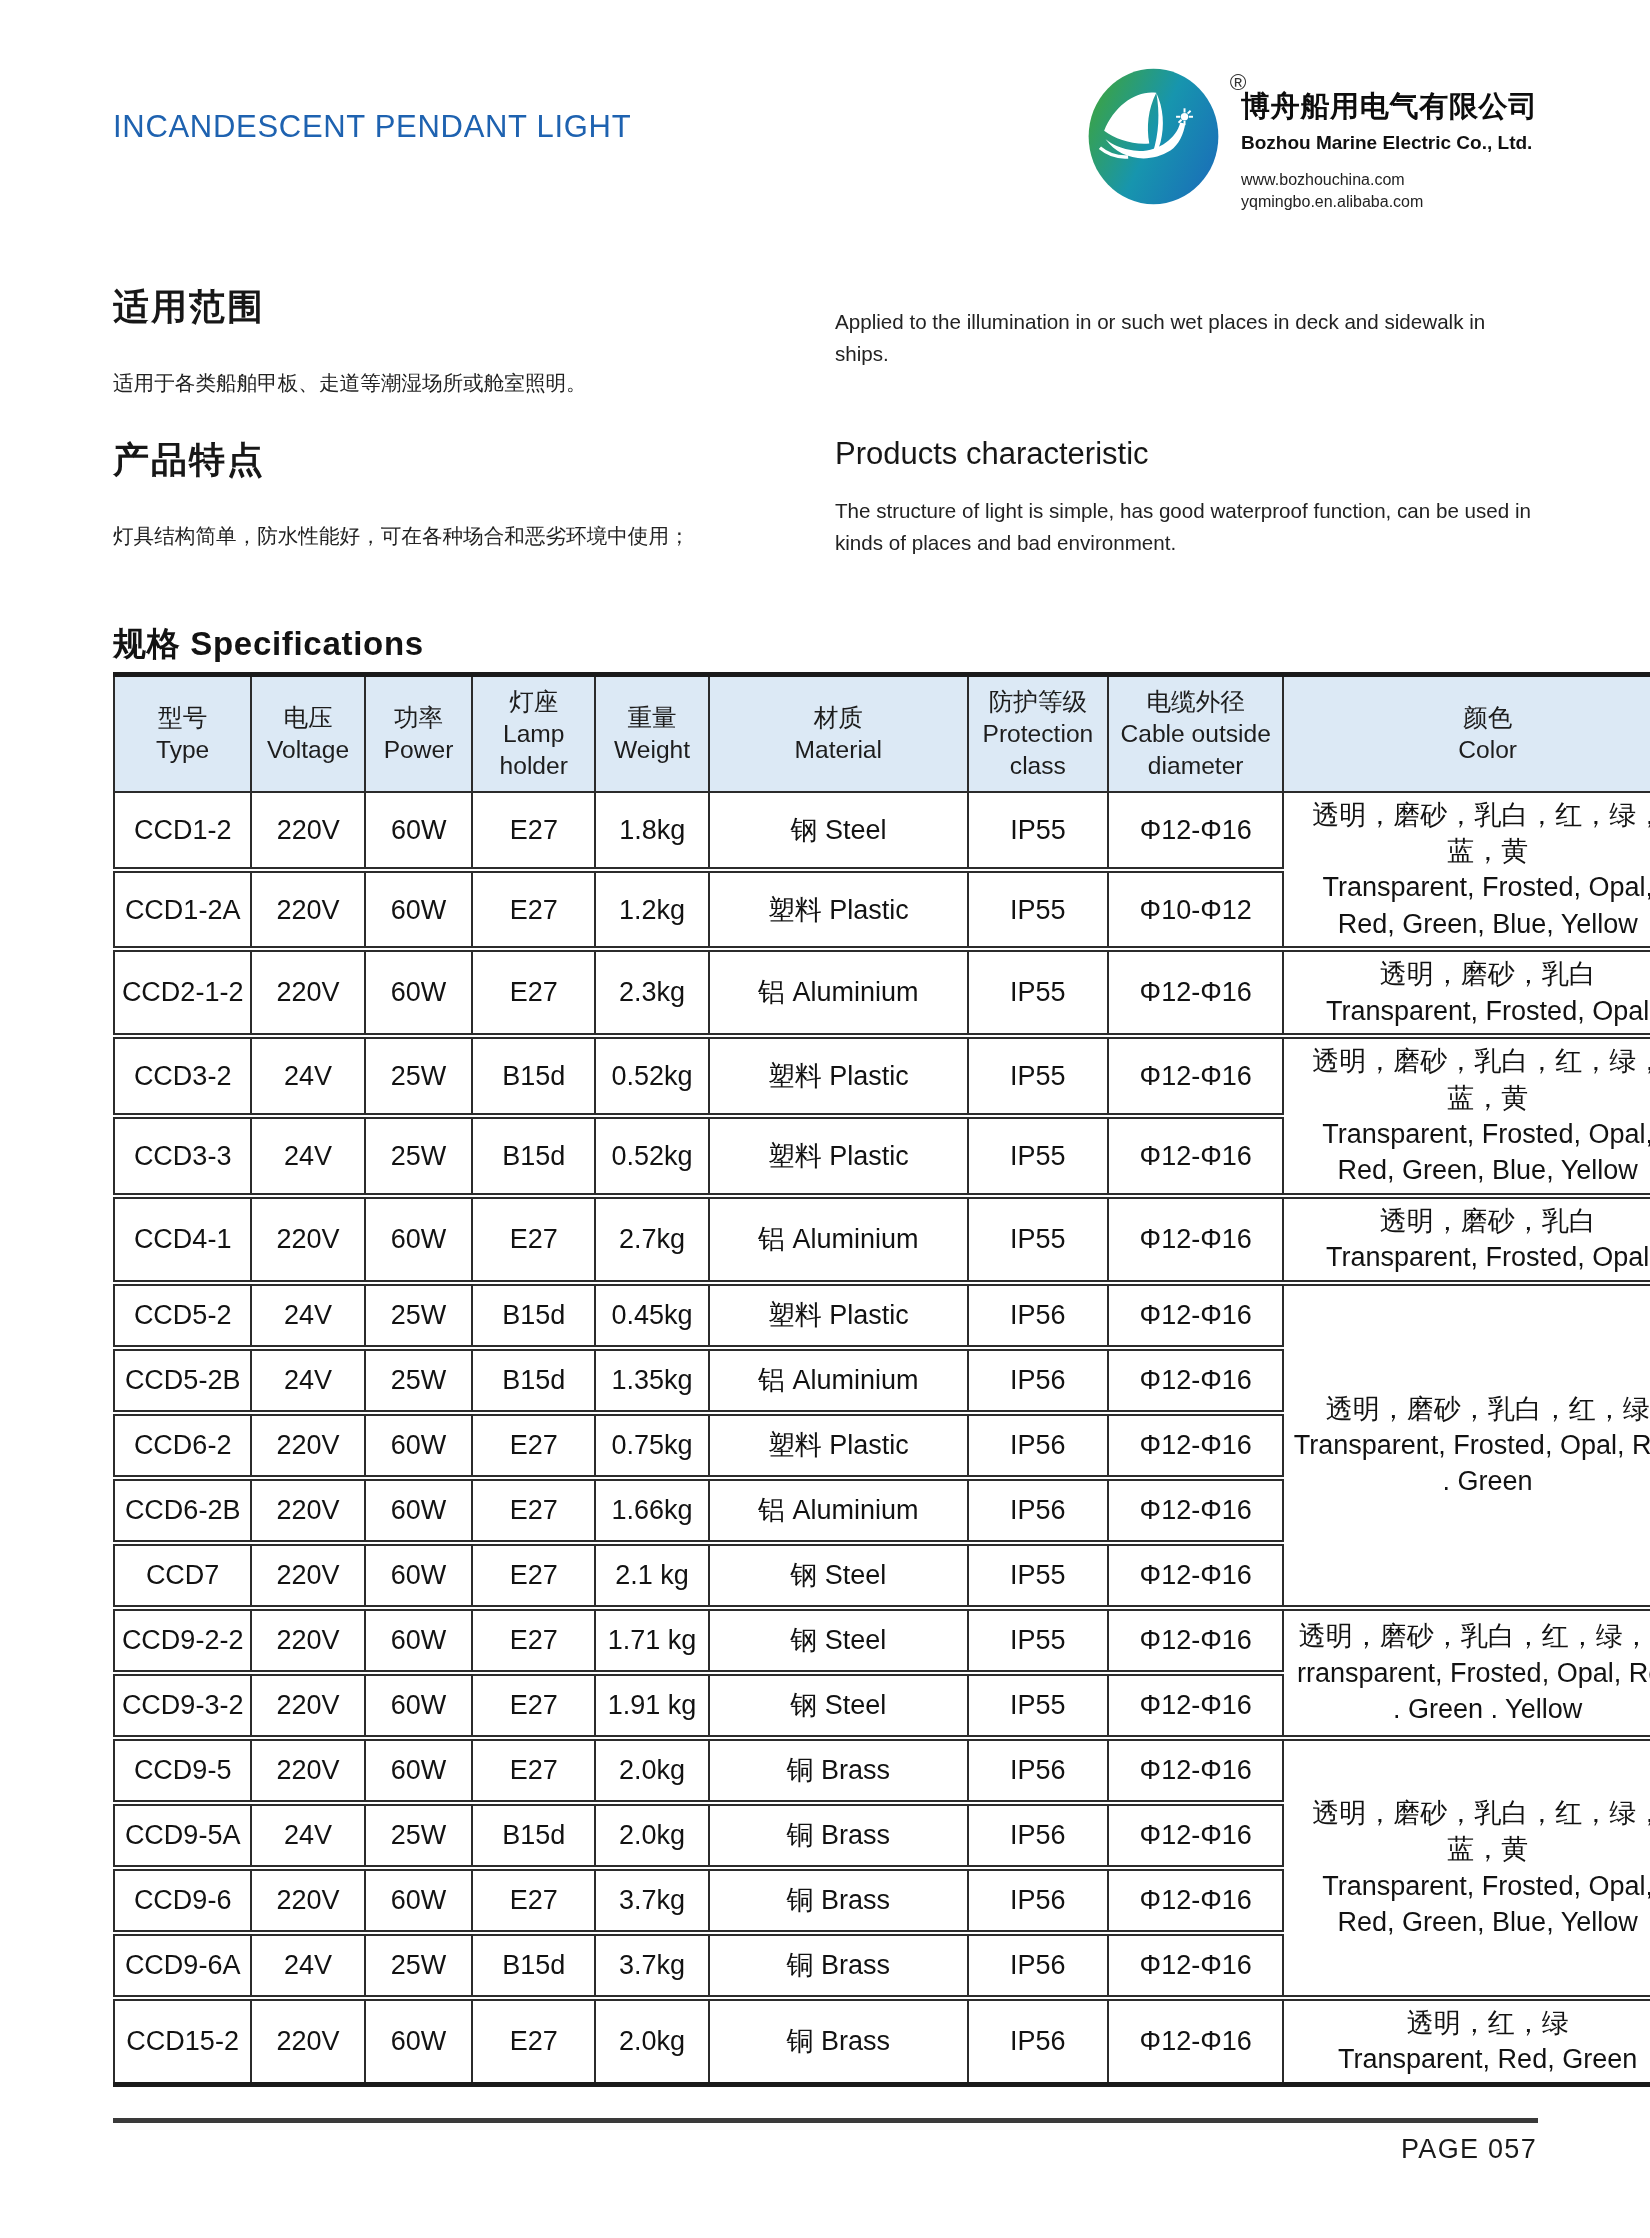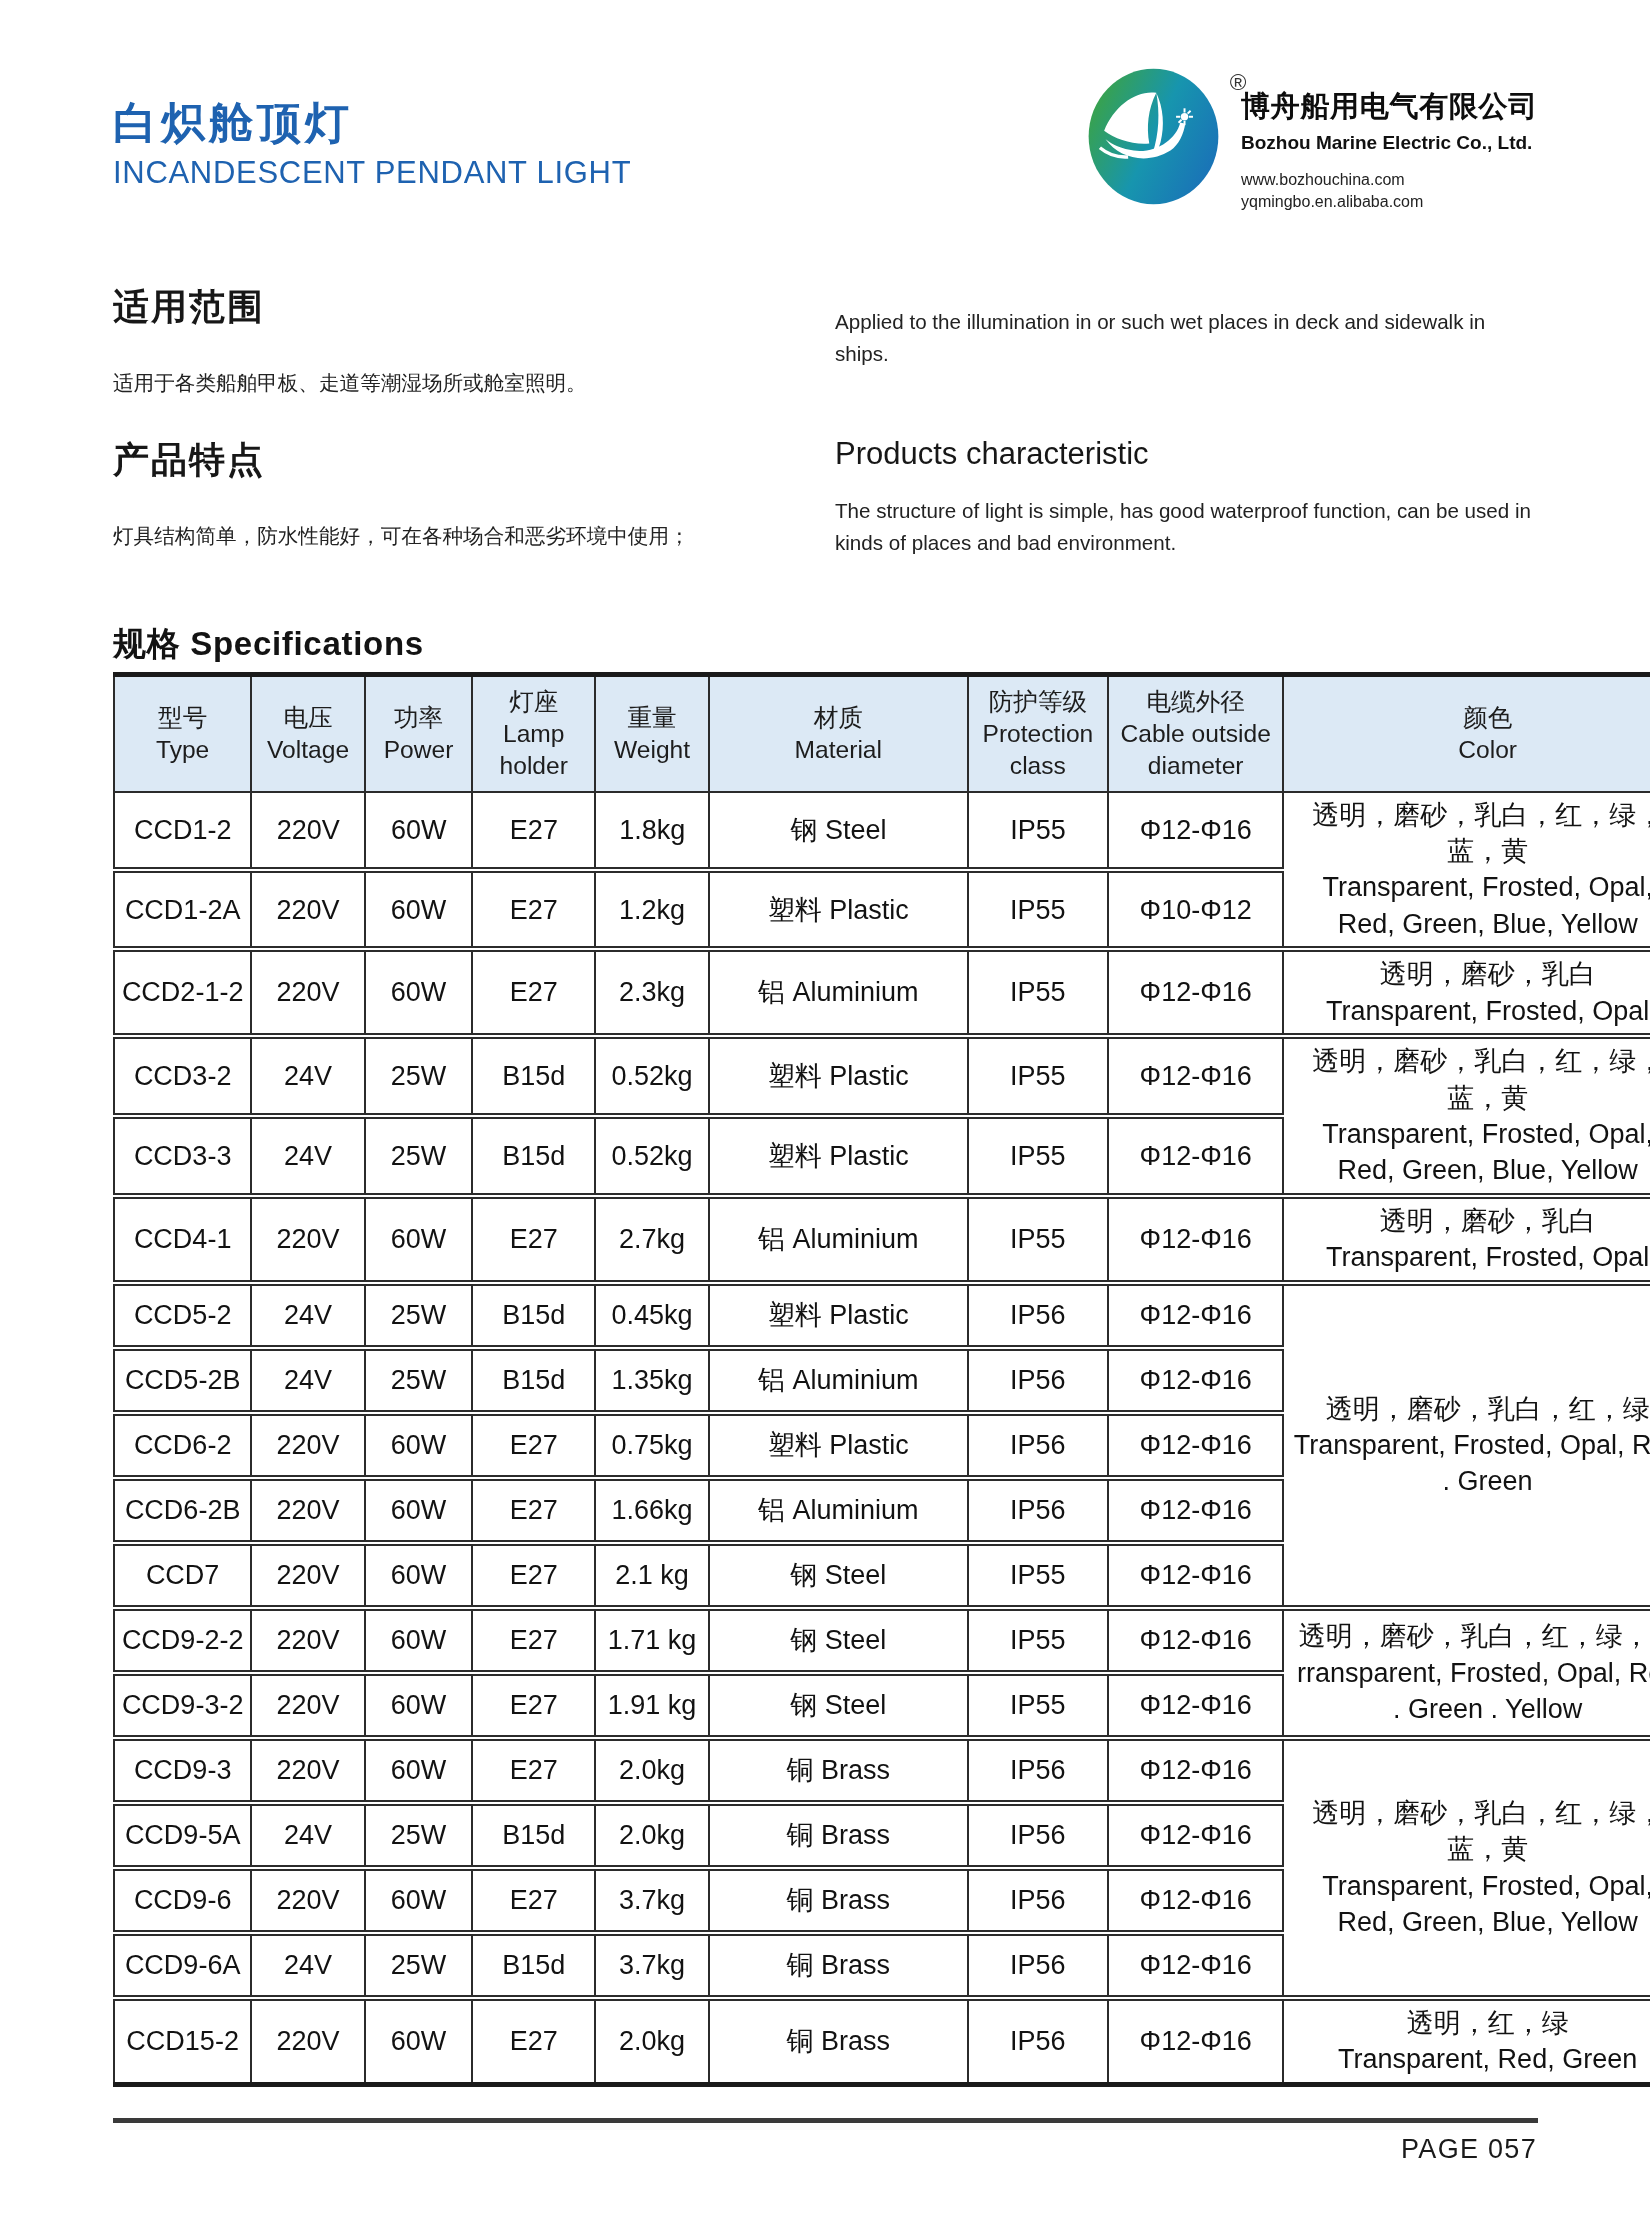--- a/index.html
+++ b/index.html
@@ -70,21 +70,20 @@
   
   .footer-rule{position:absolute;left:113px;right:112px;top:2118px;height:4.7px;background:#3a3a3a;}
   .footer-text{position:absolute;right:113px;top:2134px;font-size:27px;color:#1a1a1a;letter-spacing:1.3px;}
 </style>
 </head>
 <body>
 
 <div class="page">
 
   <div class="title-block">
-    <div class="title-cn">白炽舱顶灯</div>
     <div class="title-en">INCANDESCENT PENDANT LIGHT</div>
   </div>
 
   <div class="logo-block">
     <div class="logo-mark">
       <svg viewBox="0 0 100 100" width="141" height="141">
         <defs>
           <linearGradient id="logograd" x1="0%" y1="25%" x2="100%" y2="75%">
             <stop offset="0%" stop-color="#3ba345"></stop>
             <stop offset="50%" stop-color="#1795ae"></stop>
@@ -338,21 +337,21 @@
             <td>CCD9-3-2</td>
             <td>220V</td>
             <td>60W</td>
             <td>E27</td>
             <td>1.91 kg</td>
             <td>钢 Steel</td>
             <td>IP55</td>
             <td>Φ12-Φ16</td>
           </tr>
           <tr>
-            <td>CCD9-3</td>
+            <td>CCD9-5</td>
             <td>220V</td>
             <td>60W</td>
             <td>E27</td>
             <td>2.0kg</td>
             <td>铜 Brass</td>
             <td>IP56</td>
             <td>Φ12-Φ16</td>
             <td rowspan="4" class="color-cell">
               <div>透明，磨砂，乳白，红，绿，蓝，黄</div>
               <div>Transparent, Frosted, Opal, Red, Green, Blue, Yellow</div>

